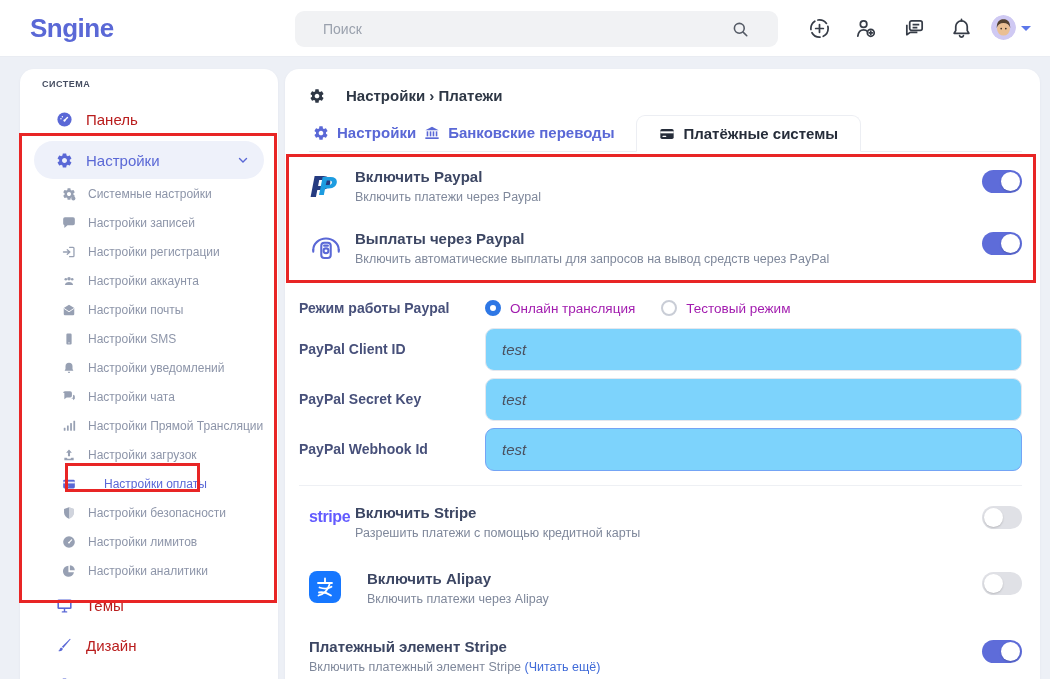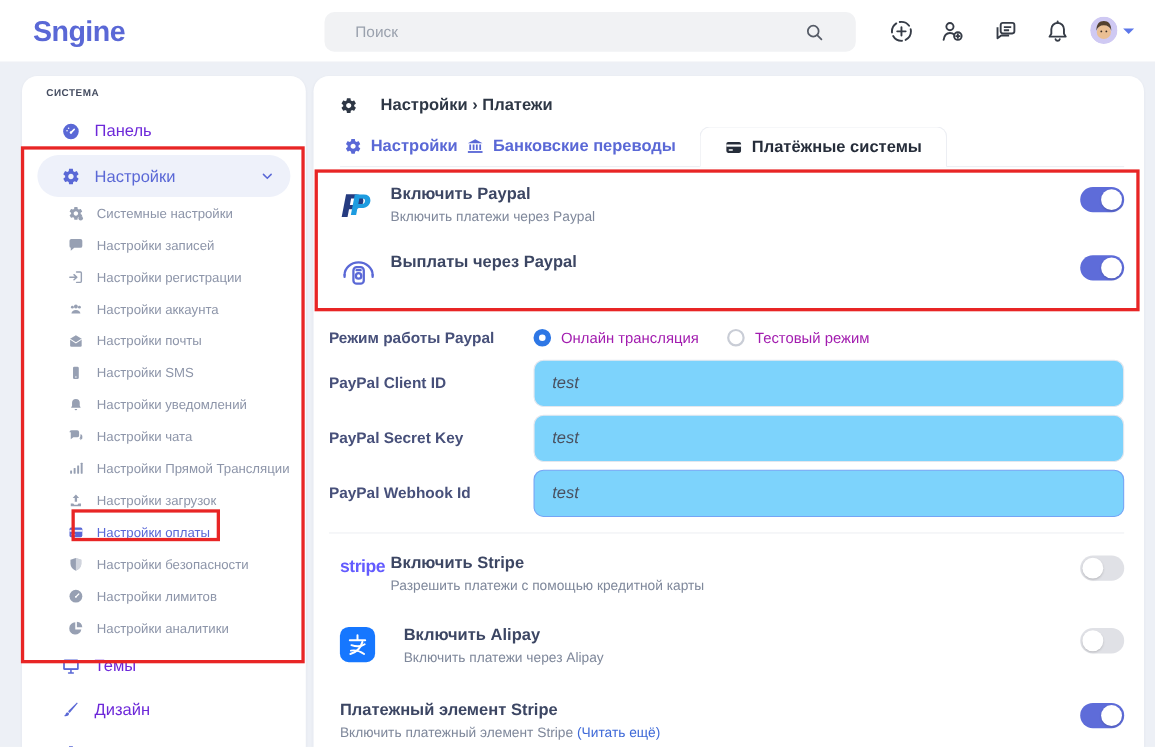--- a/index.html
+++ b/index.html
@@ -22,32 +22,32 @@
             overflow:hidden; cursor:pointer; }
   .caret { position:absolute; left:1021px; top:26px; width:0; height:0;
            border-left:5px solid transparent; border-right:5px solid transparent;
            border-top:5px solid #5c77ea; cursor:pointer; }
 
   
   .sidebar { position:absolute; left:20px; top:69px; width:258px; height:640px; background:#fff;
              border-radius:14px; box-shadow:0 1px 3px rgba(25,35,70,.05); padding:8px 14px 0 14px; }
   .section-label { font-size:9px; font-weight:700; color:#454d61; letter-spacing:.5px; padding:2px 8px 0; }
   .nav-item { display:flex; align-items:center; height:40px; padding:0 14px 0 22px;
-              color:#6d28d9; font-size:15px; cursor:pointer; }
+              color:#b91c1c; font-size:15px; cursor:pointer; }
   .nav-item .ni { width:17px; height:17px; color:#5a68d6; margin-right:13px; flex:none; }
   .nav-item .ni svg { width:100%; height:100%; }
   .nav-item.pill { background:#eef1fa; border-radius:20px; color:#5a68d6; height:38px; margin-top:2px; }
   .nav-item.first { margin-top:10px; }
   .chev { margin-left:auto; width:14px; height:14px; color:#5a68d6; }
   .subnav { padding:0; }
   .sub-item { display:flex; align-items:center; height:29px; padding-left:28px; font-size:12px;
               color:#8d95a9; cursor:pointer; }
   .sub-item .si { width:14px; height:14px; color:#97a0b3; margin-right:12px; flex:none; }
   .sub-item .si svg { width:100%; height:100%; }
-  .sub-item.active { color:#5a68d6; }
+  .sub-item.active { color:#5a68d6;gap:16px; }
   .sub-item.active .si { color:#5a68d6; }
 
   
   .main { position:absolute; left:285px; top:69px; width:755px; height:640px; background:#fff;
           border-radius:14px; box-shadow:0 1px 3px rgba(25,35,70,.05); padding:18px 18px 0 14px; }
   .breadcrumb { display:flex; align-items:center; gap:21px; margin-left:10px;
                 font-size:15px; font-weight:700; color:#2e3745; }
   .breadcrumb .bi { width:16px; height:16px; color:#2e3745; }
   .tabstrip { display:flex; align-items:flex-end; margin:10px 0 0 10px; height:38px;
               border-bottom:1px solid #eceef3; }
@@ -386,20 +386,21 @@
       <svg viewBox="0 0 36 36" fill="none" stroke="#5a68d6" stroke-width="2.2" stroke-linecap="round">
           <path d="M4.5 20a13.5 12 0 0127 0"></path>
           <path d="M4.5 20v2M31.5 20v2"></path>
           <rect x="13" y="12.5" width="10" height="16" rx="3.2"></rect>
           <circle cx="18" cy="21" r="2.6"></circle>
           <path d="M16 15.5h4"></path>
         </svg>
     </span>
     <div class="tx">
       <div class="tt">Выплаты через Paypal</div>
+      <div class="td">Включить автоматические выплаты для запросов на вывод средств через PayPal</div>
     </div>
     <span class="toggle on">
         <span class="knob"></span>
       </span>
   </div>
 
   <div class="mode-row">
     <div class="mode-label">Режим работы Paypal</div>
     <div class="radio-opt">
       <span class="radio sel"></span>

